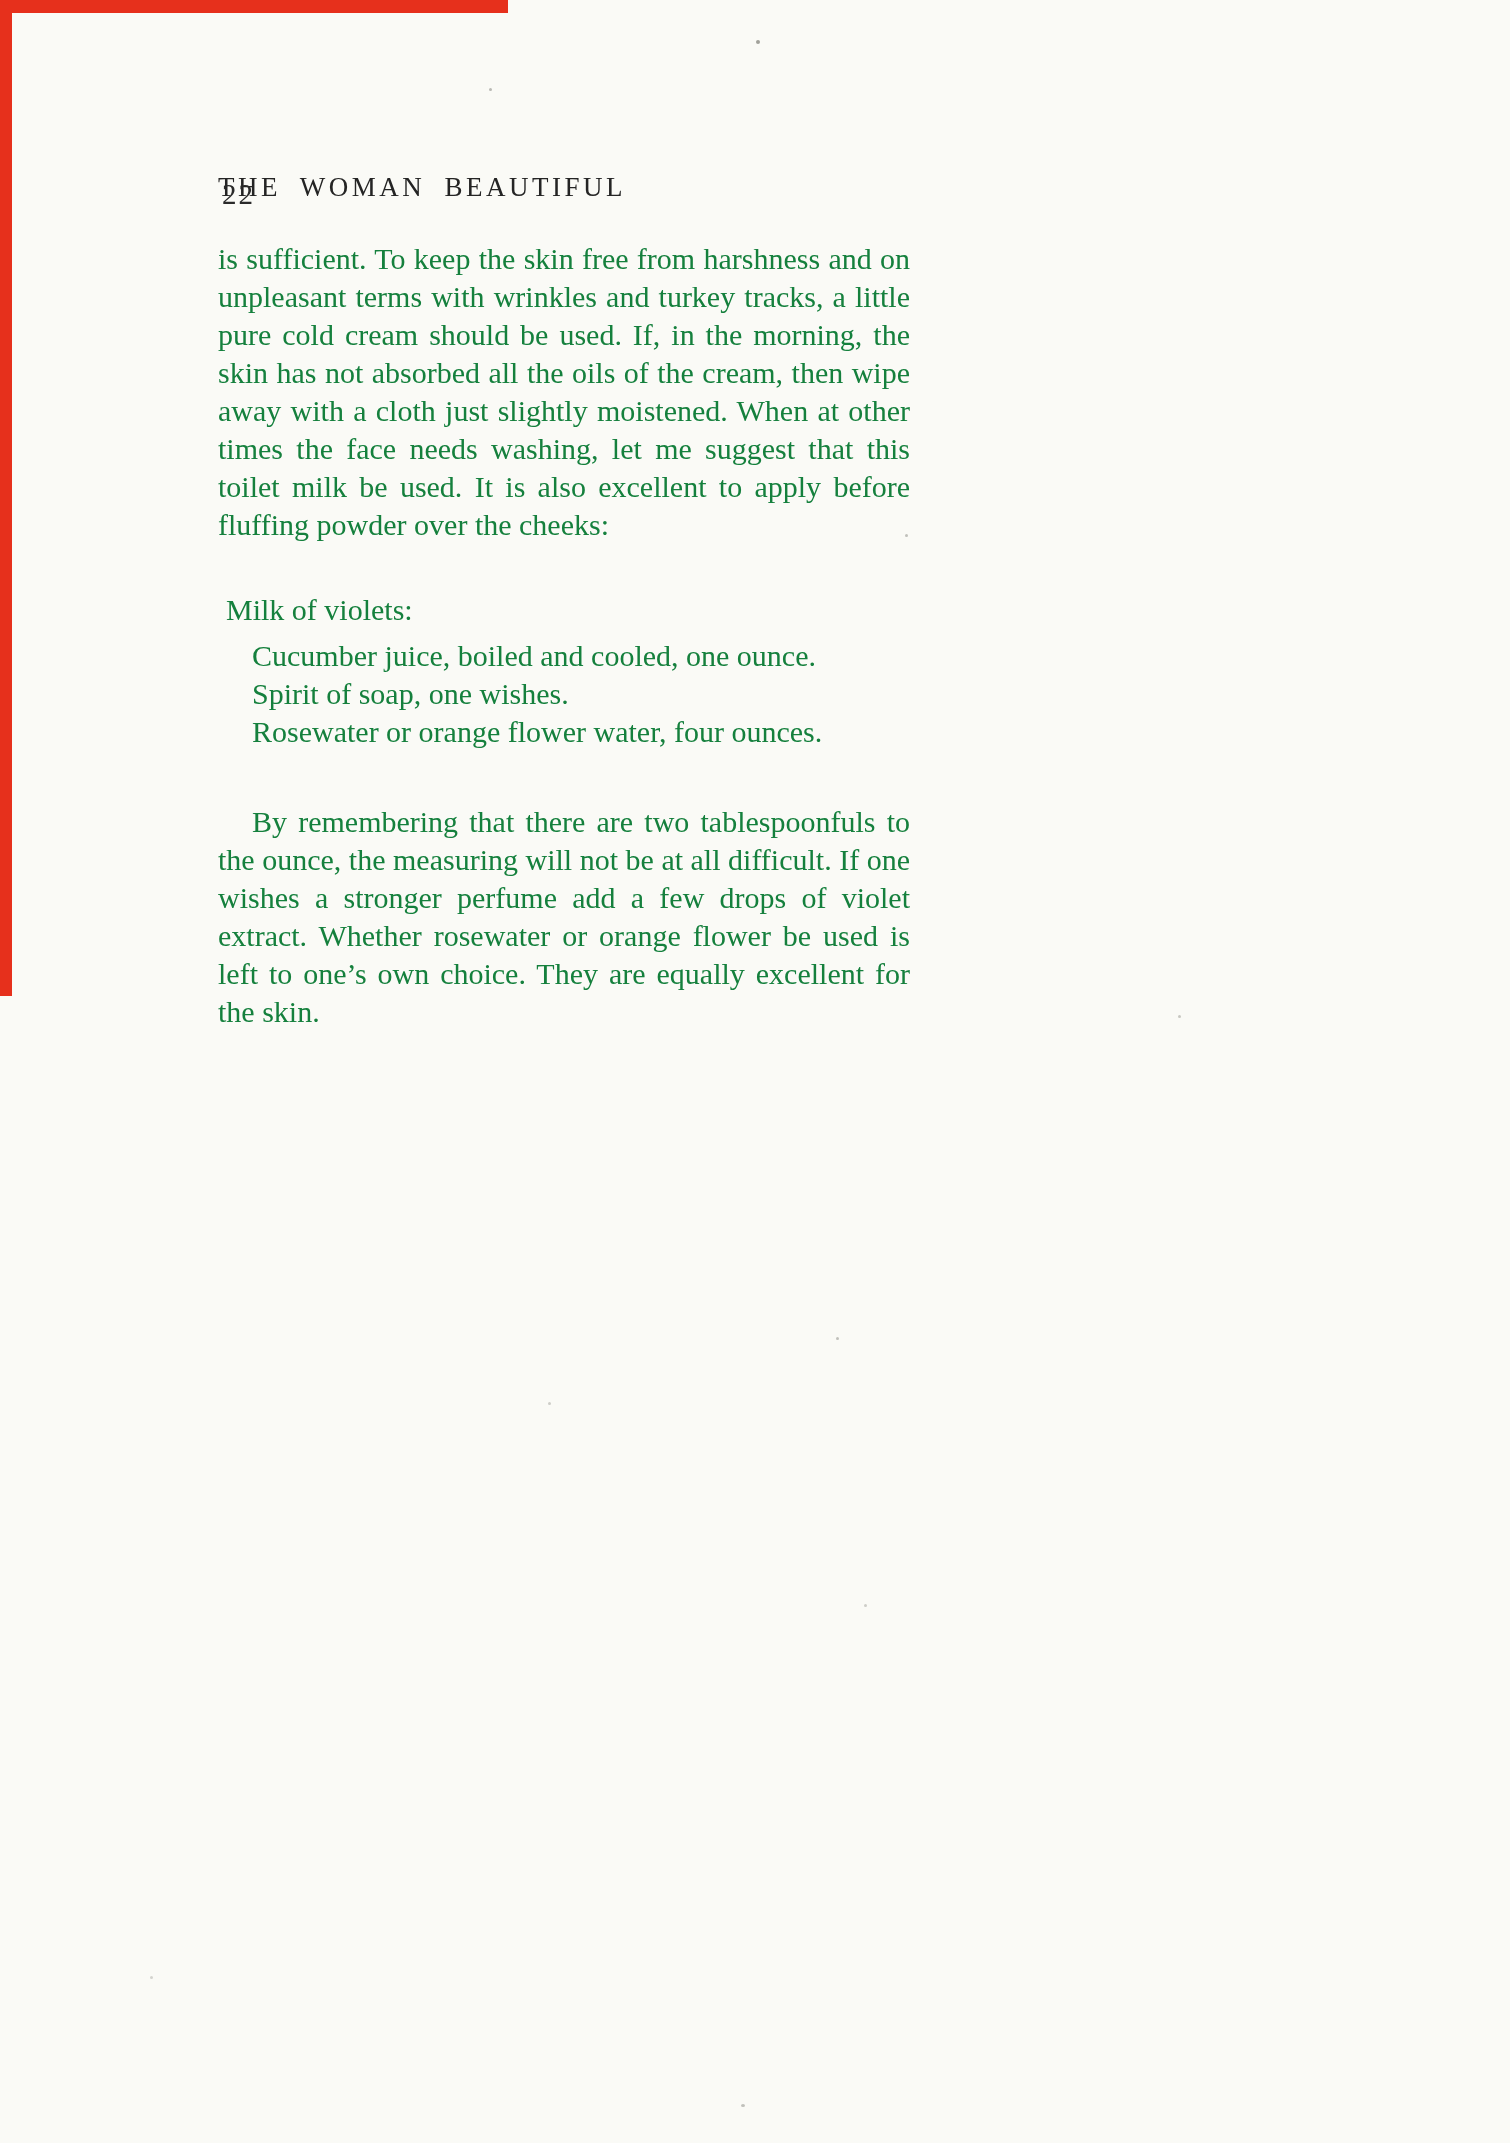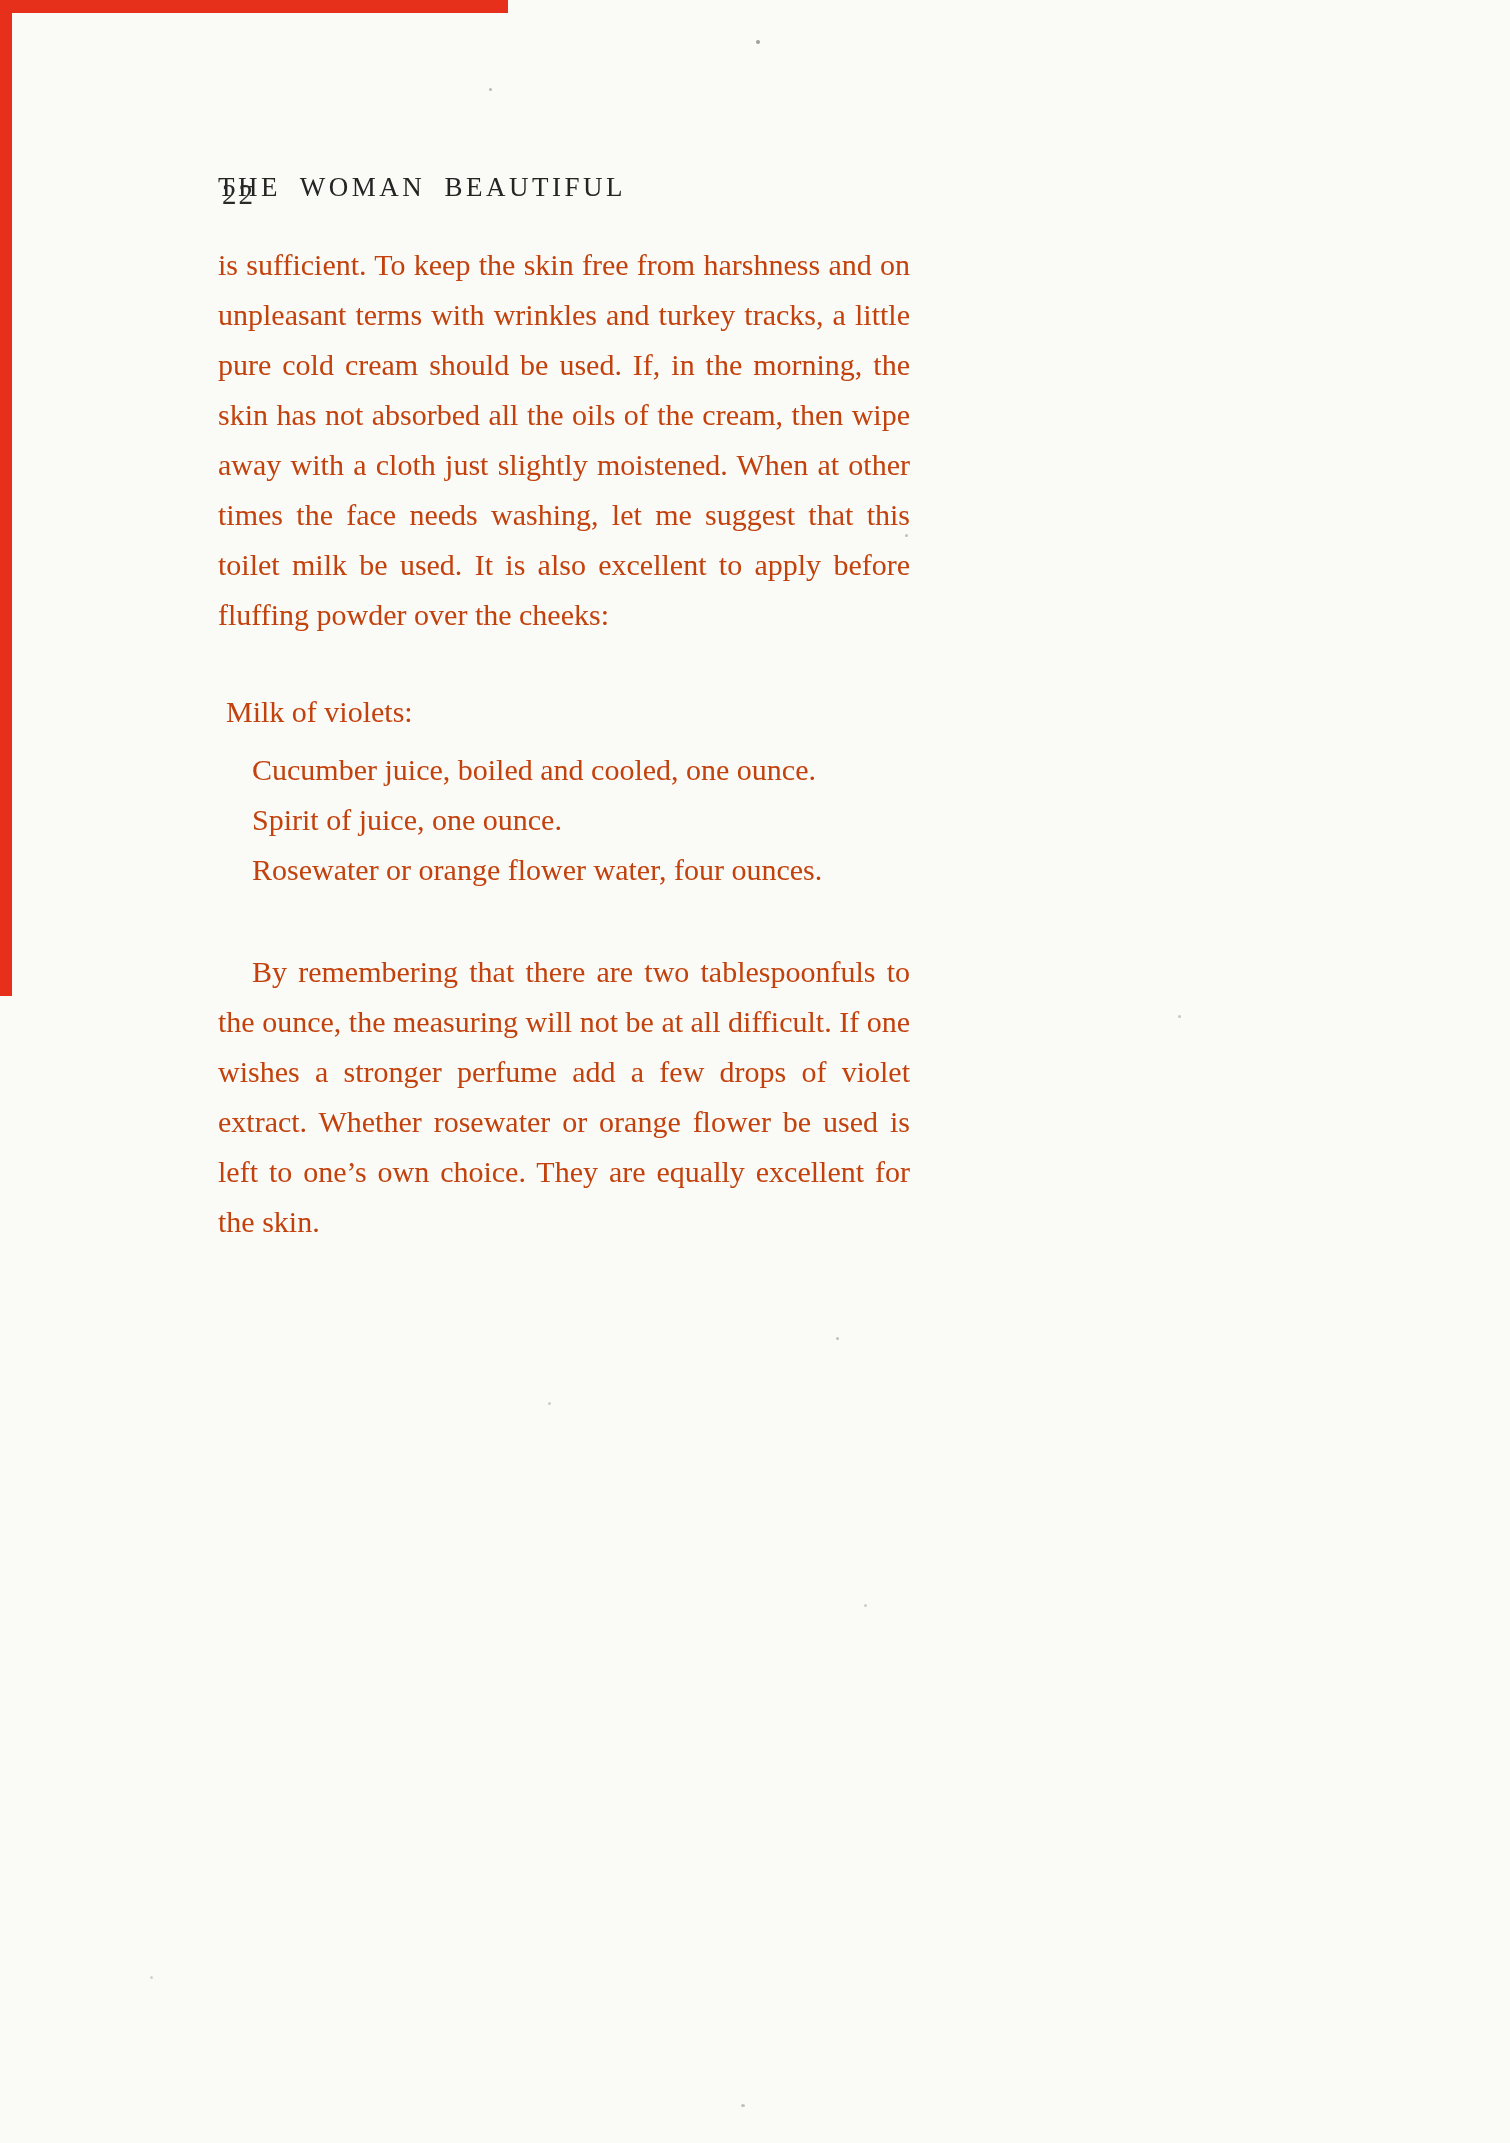--- a/index.html
+++ b/index.html
@@ -54,23 +54,23 @@
   .header-title {
     text-align: left;
     font-size: 27px;
     letter-spacing: 3.5px;
     word-spacing: 9px;
     color: #242424;
     padding-top: 2px;
   }
   .body-text {
     font-size: 30px;
-    line-height: 50px;
+    line-height: 38px;
     text-align: justify;
-    color: #c2410c;
+    color: #15803d;
   }
   .paragraph {
     margin: 0;
   }
   .paragraph.indented {
     text-indent: 34px;
   }
   .recipe-block {
     margin-top: 47px;
   }
@@ -122,20 +122,20 @@
     <div class="header-title">THE WOMAN BEAUTIFUL</div>
   </div>
 
   <div class="body-text">
 
     <p class="paragraph">is sufficient.  To keep the skin free from harshness and on unpleasant terms with wrinkles and turkey tracks, a little pure cold cream should be used.  If, in the morning, the skin has not absorbed all the oils of the cream, then wipe away with a cloth just slightly moistened.  When at other times the face needs washing, let me suggest that this toilet milk be used.  It is also excellent to apply before fluffing powder over the cheeks:</p>
 
     <div class="recipe-block">
       <p class="recipe-title">Milk of violets:</p>
       <p class="recipe-item">Cucumber juice, boiled and cooled, one ounce.</p>
-      <p class="recipe-item">Spirit of juice, one ounce.</p>
+      <p class="recipe-item">Spirit of soap, one wishes.</p>
       <p class="recipe-item">Rosewater or orange flower water, four ounces.</p>
     </div>
 
     <p class="paragraph indented closing-paragraph">By remembering that there are two table­spoonfuls to the ounce, the measuring will not be at all difficult.  If one wishes a stronger perfume add a few drops of violet extract.  Whether rosewater or orange flower be used is left to one’s own choice.  They are equally excellent for the skin.</p>
 
   </div>
 </div>
 
 </body></html>

